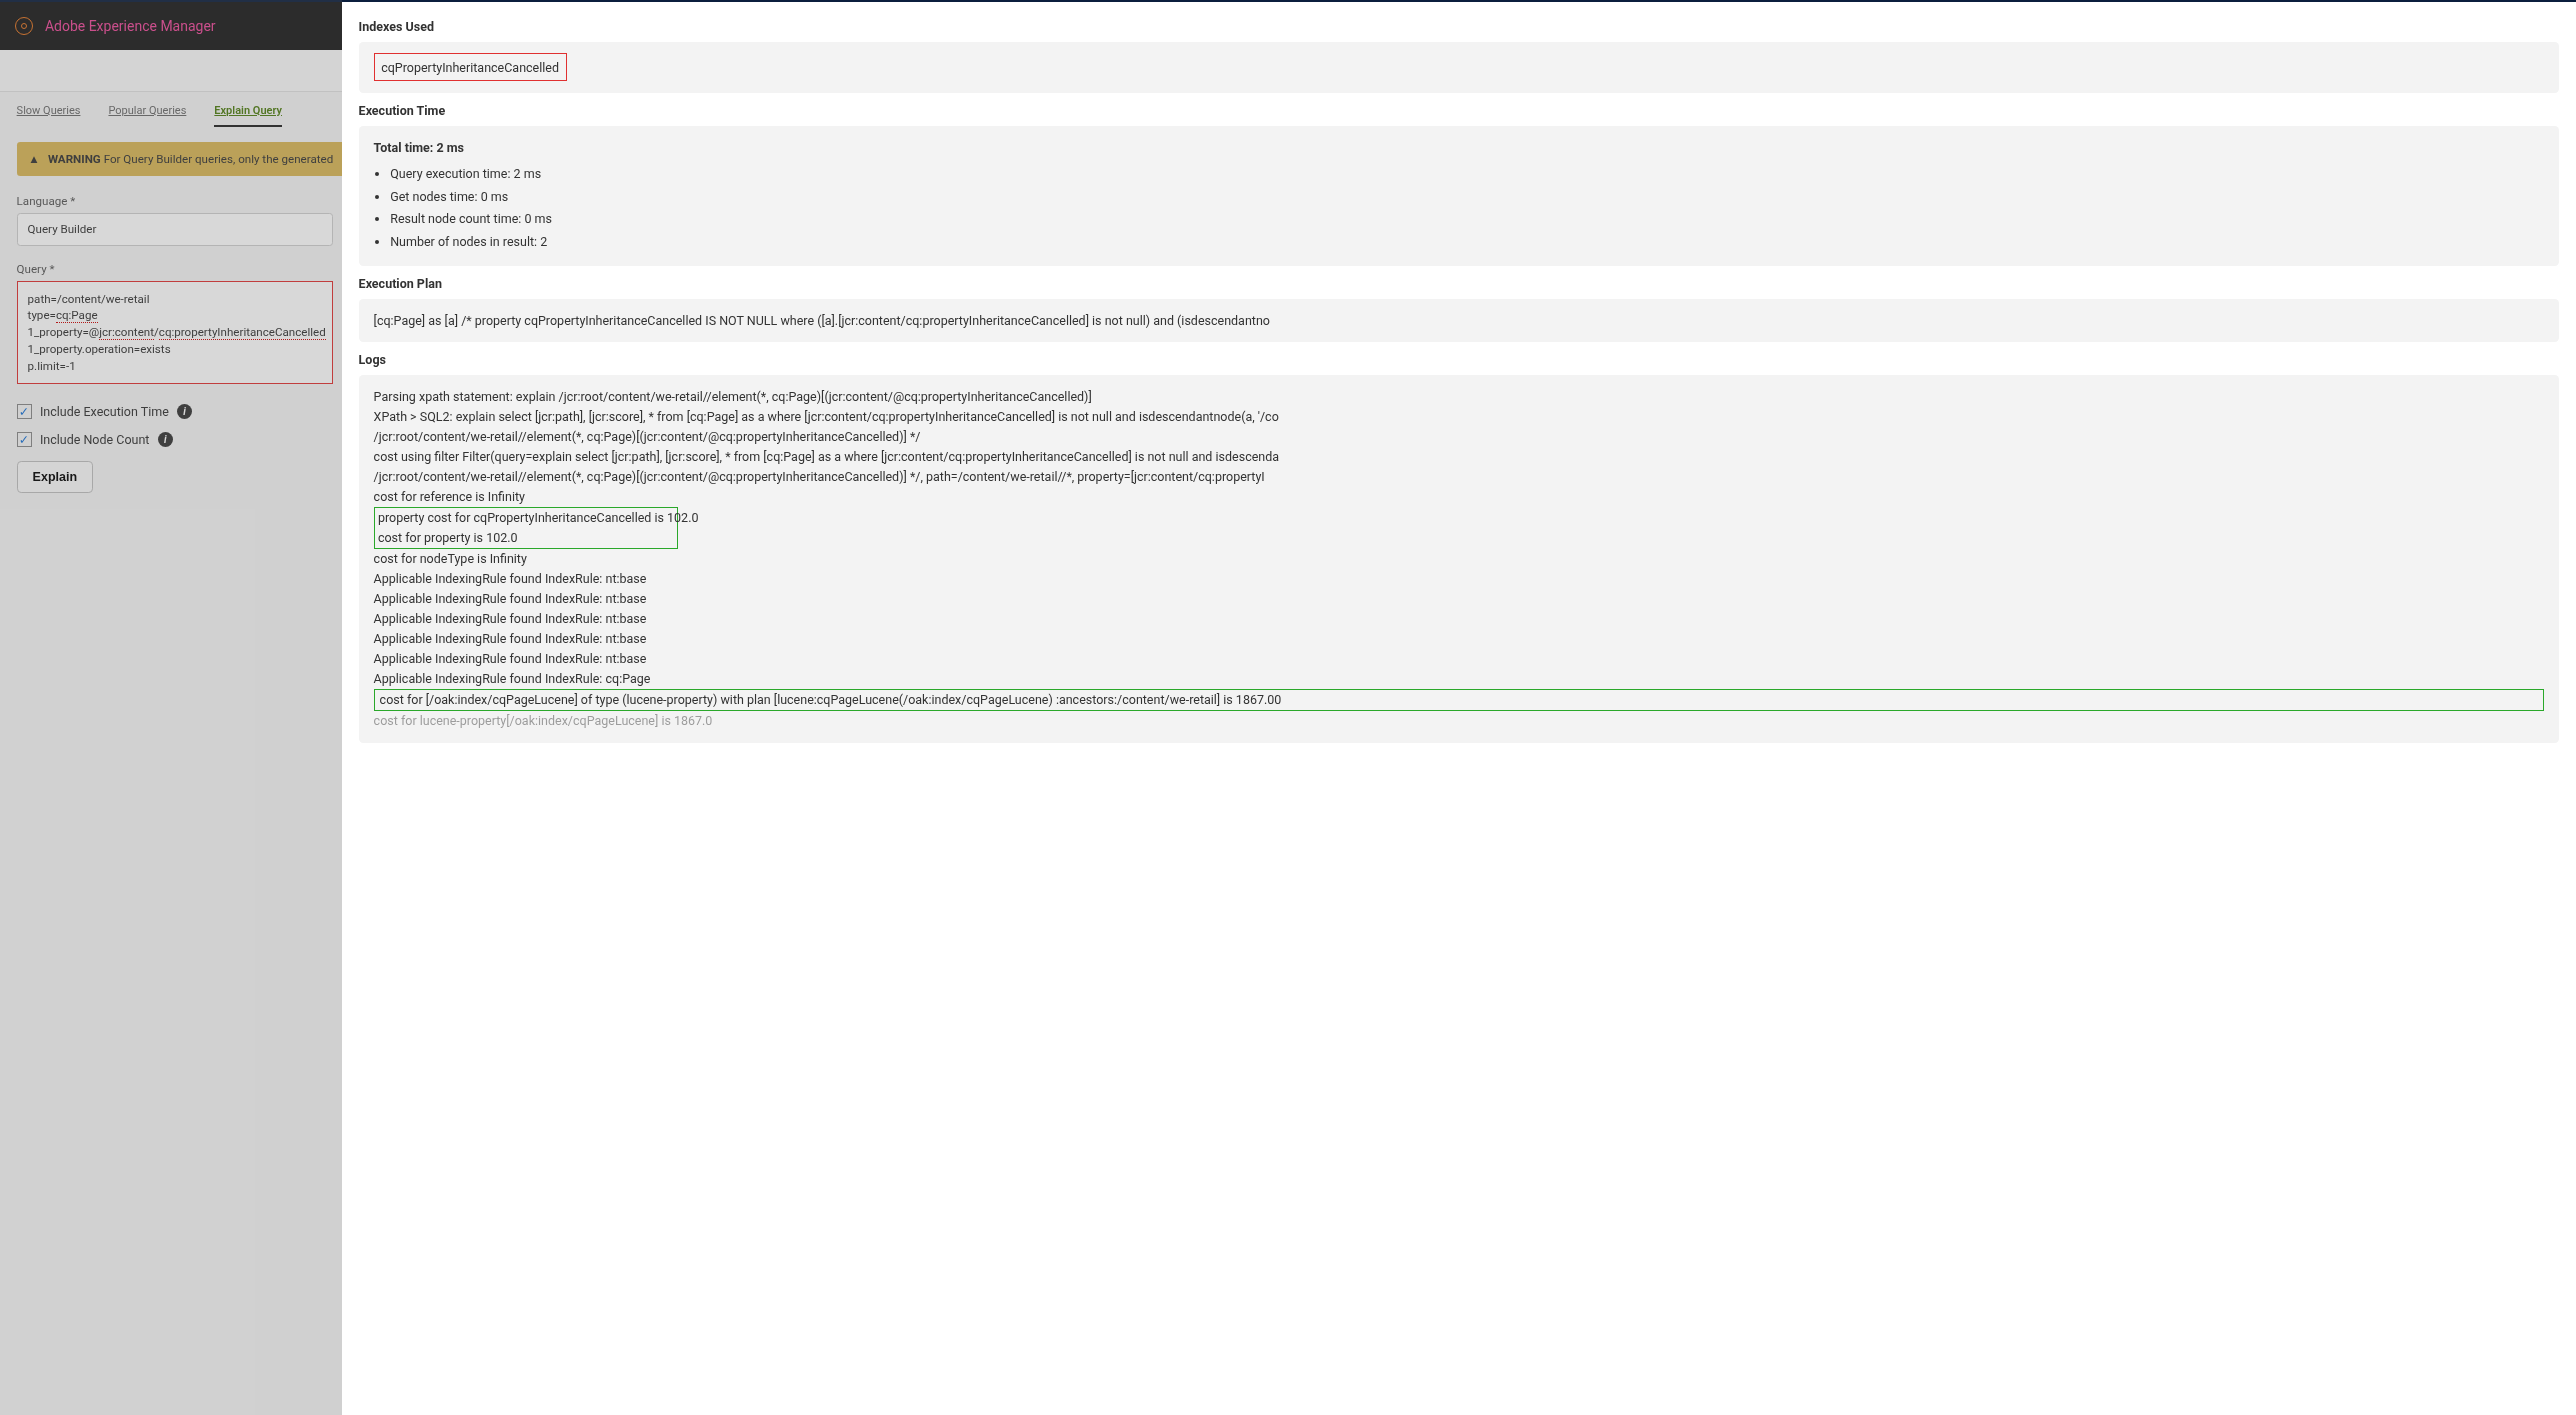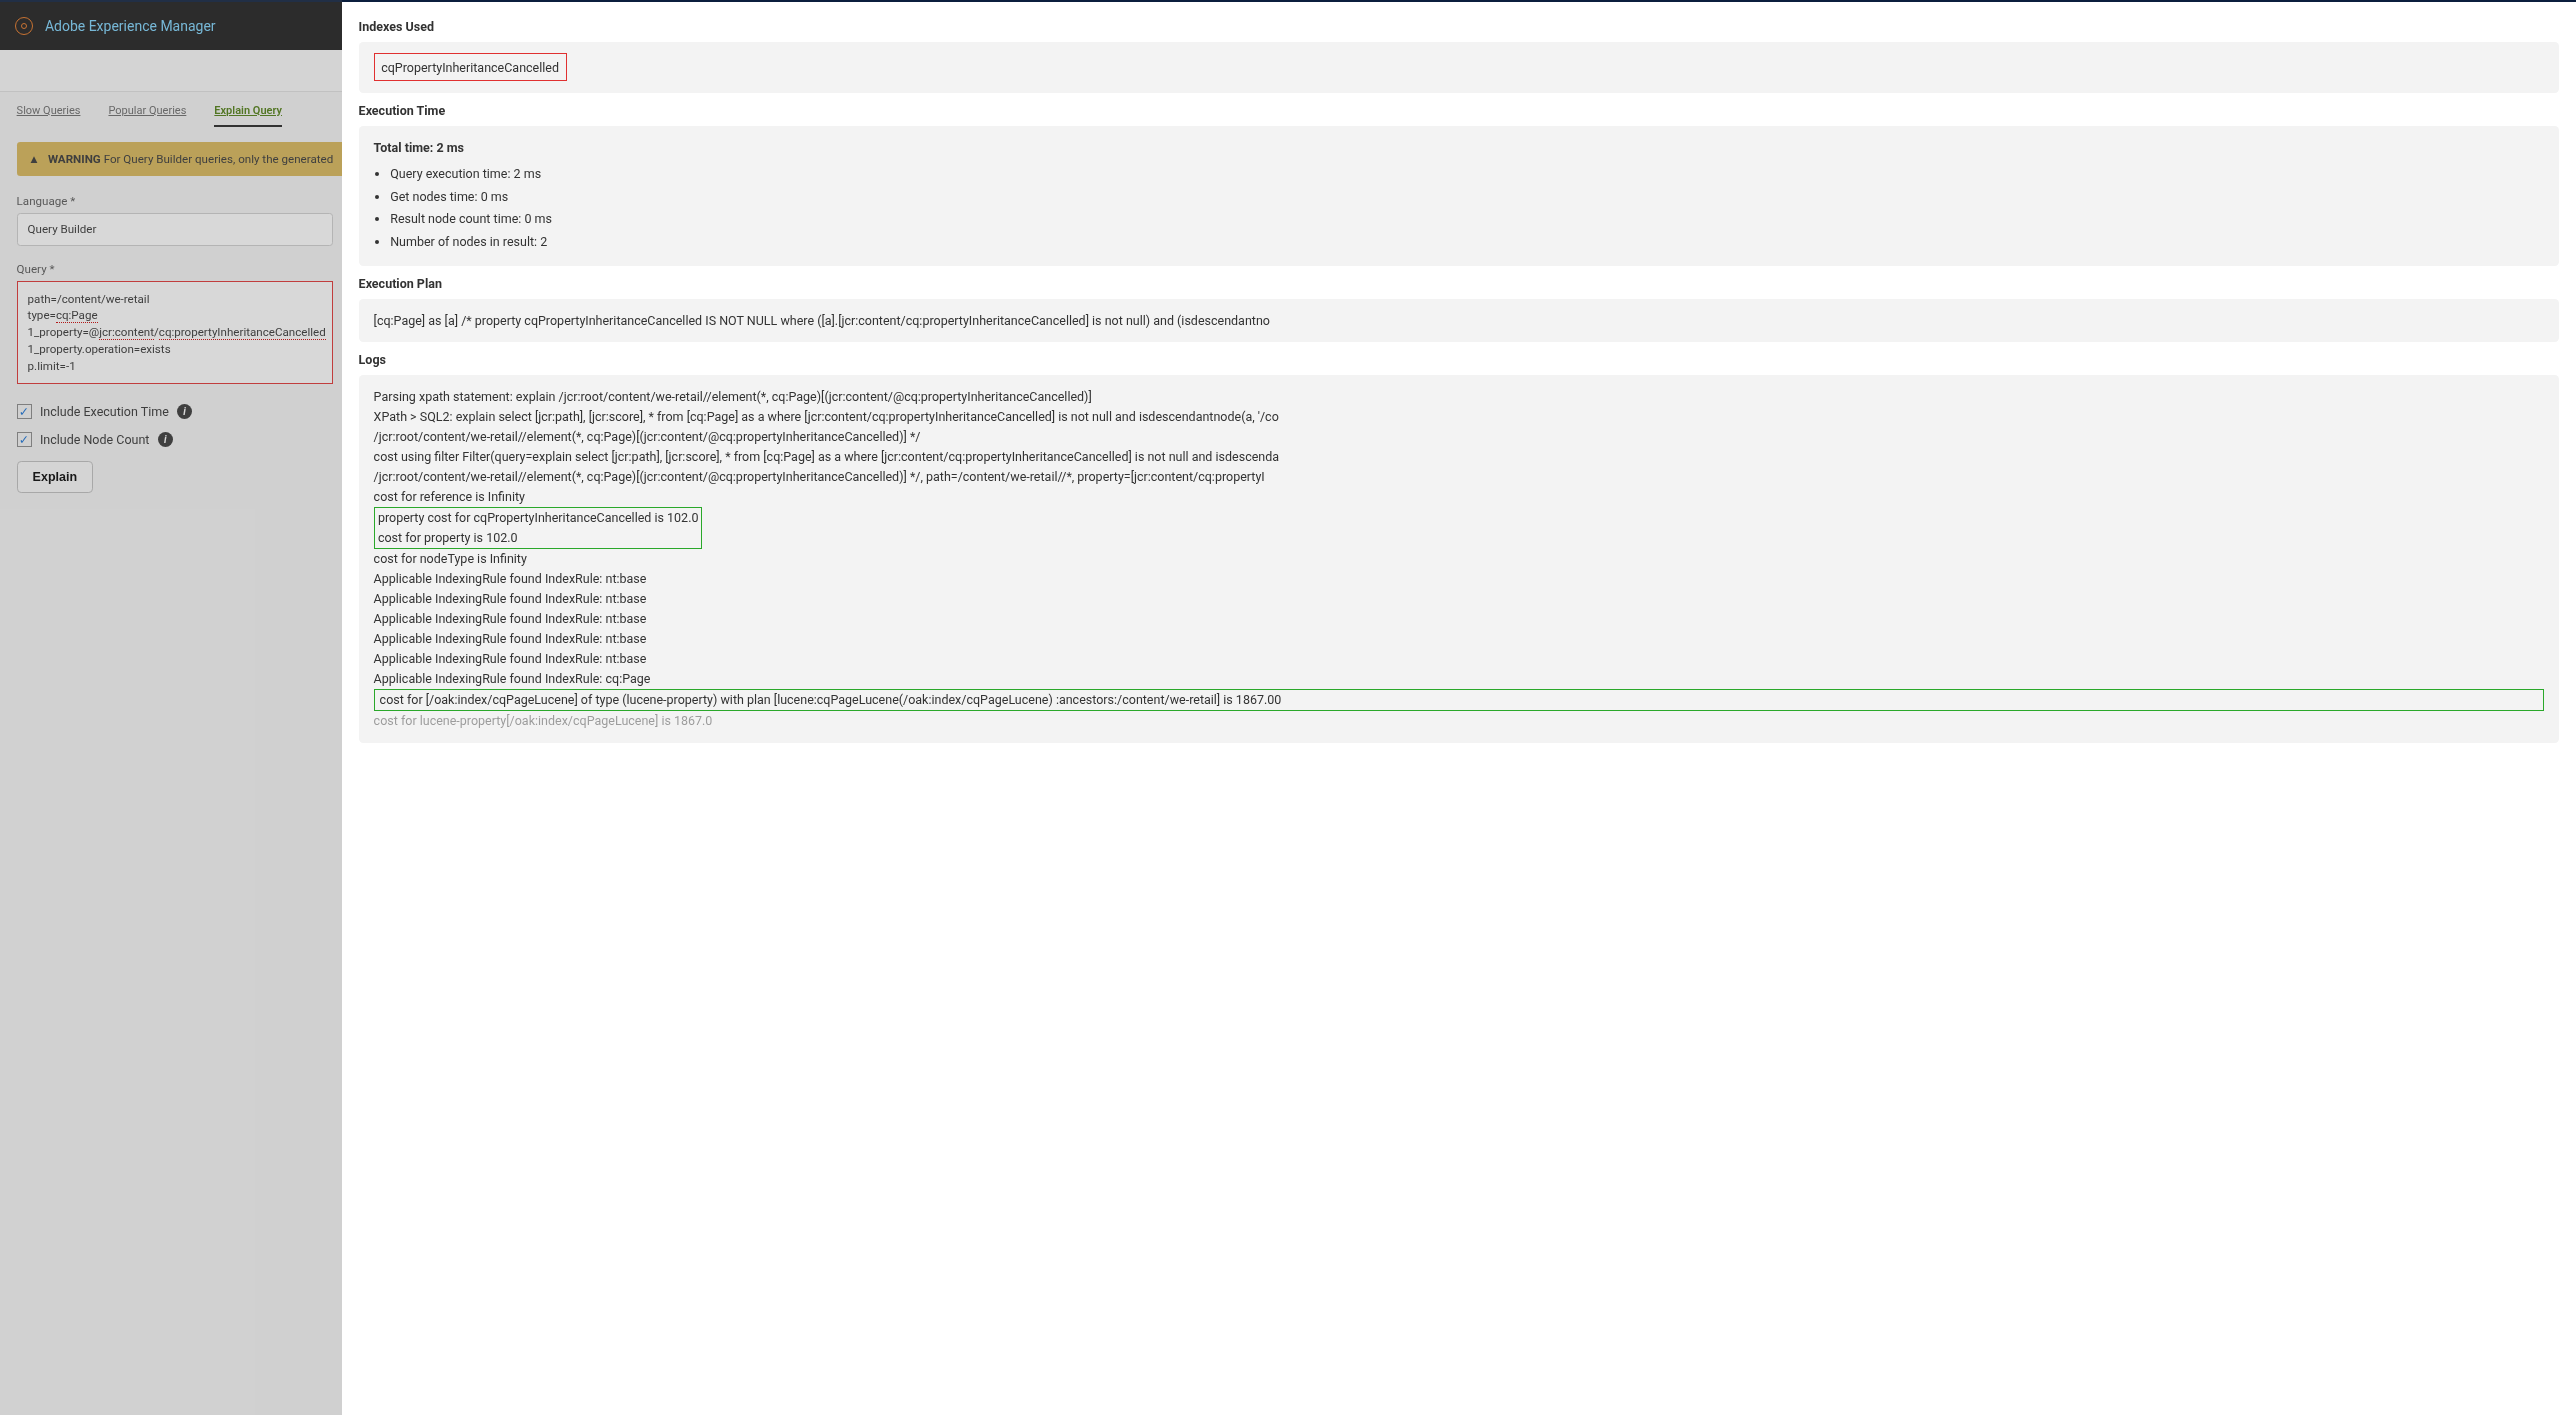--- a/index.html
+++ b/index.html
@@ -26,21 +26,21 @@
   gap: 11.6px;
   border-top: 2.5px solid #0b1e3d;
 }
 .header-logo {
   width: 18.3px; height: 18.3px;
   border: 1.7px solid #e87722;
   border-radius: 50%;
   display: flex; align-items: center; justify-content: center;
 }
 .header-logo-inner { width: 6.6px; height: 6.6px; border: 1.7px solid #e87722; border-radius: 50%; }
-.header-title { font-size: 14px; font-weight: 400; color: #7dd3fc; }
+.header-title { font-size: 14px; font-weight: 400; color: #ec4899; }
 .subheader { height: 42px; background: #fafafa; border-bottom: 0.8px solid #e0e0e0; }
 .tabs {
   display: flex;
   gap: 28px;
   padding: 11.6px 16.6px 0 16.6px;
 }
 .tab { font-size: 11px; color: #6a6a6a; padding-bottom: 8.3px; cursor: pointer; text-decoration: underline; }
 .tab.active { color: #4d7c0f; font-weight: 600; border-bottom: 2.5px solid #222; }
 .left-panel { padding: 15px 16.6px; width: 415px; }
 .warning-banner {
@@ -227,21 +227,21 @@
     </div>
 
     <div class="section-title">Logs</div>
     <div class="log-box">
       <span class="log-line">Parsing xpath statement: explain /jcr:root/content/we-retail//element(*, cq:Page)[(jcr:content/@cq:propertyInheritanceCancelled)]</span>
       <span class="log-line">XPath &gt; SQL2: explain select [jcr:path], [jcr:score], * from [cq:Page] as a where [jcr:content/cq:propertyInheritanceCancelled] is not null and isdescendantnode(a, '/co</span>
       <span class="log-line">/jcr:root/content/we-retail//element(*, cq:Page)[(jcr:content/@cq:propertyInheritanceCancelled)] */</span>
       <span class="log-line">cost using filter Filter(query=explain select [jcr:path], [jcr:score], * from [cq:Page] as a where [jcr:content/cq:propertyInheritanceCancelled] is not null and isdescenda</span>
       <span class="log-line">/jcr:root/content/we-retail//element(*, cq:Page)[(jcr:content/@cq:propertyInheritanceCancelled)] */, path=/content/we-retail//*, property=[jcr:content/cq:propertyI</span>
       <span class="log-line">cost for reference is Infinity</span>
-      <span class="green-box" style="width:328px">
+      <span class="green-box" style="width:304px">
         <span class="log-line">property cost for cqPropertyInheritanceCancelled is 102.0</span>
         <span class="log-line">cost for property is 102.0</span>
       </span>
       <span class="log-line">cost for nodeType is Infinity</span>
       <span class="log-line">Applicable IndexingRule found IndexRule: nt:base</span>
       <span class="log-line">Applicable IndexingRule found IndexRule: nt:base</span>
       <span class="log-line">Applicable IndexingRule found IndexRule: nt:base</span>
       <span class="log-line">Applicable IndexingRule found IndexRule: nt:base</span>
       <span class="log-line">Applicable IndexingRule found IndexRule: nt:base</span>
       <span class="log-line">Applicable IndexingRule found IndexRule: cq:Page</span>

